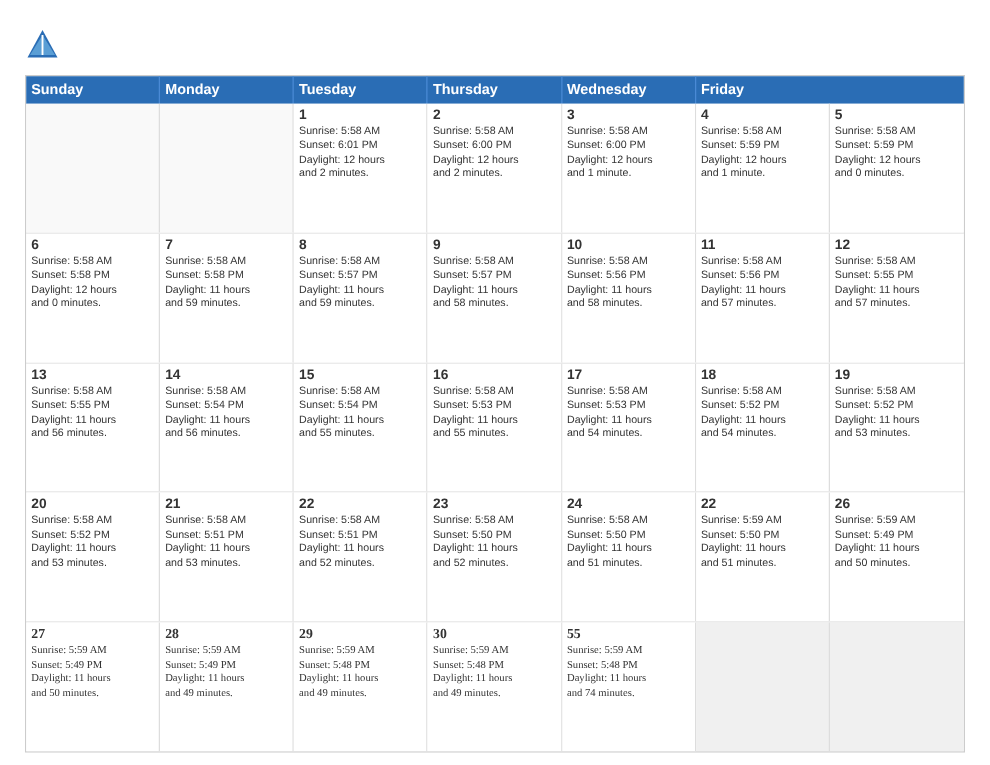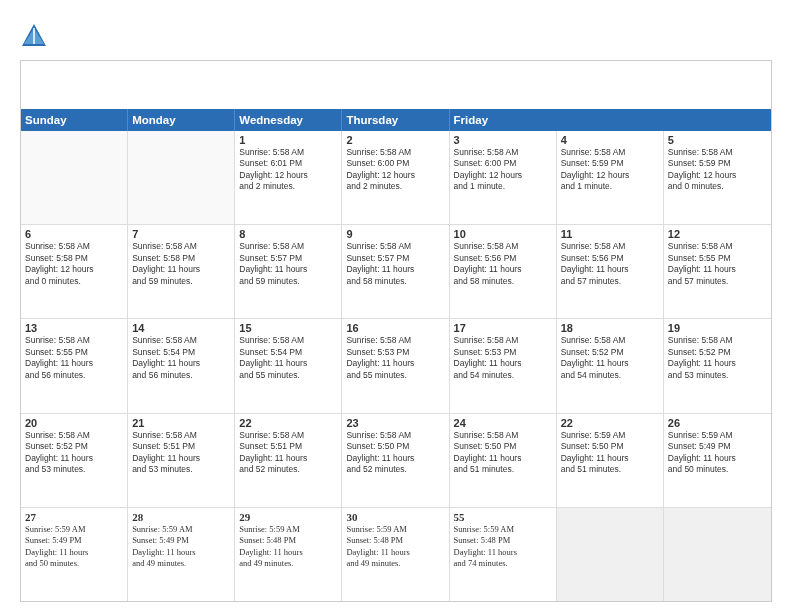--- a/index.html
+++ b/index.html
@@ -64,21 +64,20 @@
     .calendar {
       flex: 1;
       display: flex;
       flex-direction: column;
       border: 1px solid #ccc;
     }
     .cal-header-row {
       display: grid;
       grid-template-columns: repeat(7, 1fr);
       background: #2a6db5;
-      margin-top: 48px;
     }
     .cal-header-cell {
       color: #fff;
       font-size: 11.5px;
       font-weight: bold;
       padding: 5px 4px;
       text-align: left;
       border-right: 1px solid #4a8ad5;
     }
     .cal-header-cell:last-child { border-right: none; }
@@ -138,22 +137,23 @@
     <div class="title-block">
       <div class="main-title"></div>
       <div class="subtitle"></div>
     </div>
   </div>
 
   <div class="calendar">
     <div class="cal-header-row">
     <div class="cal-header-cell">Sunday</div>
         <div class="cal-header-cell">Monday</div>
+        <div class="cal-header-cell">Tuesday</div>
+        <div class="cal-header-cell">Thursday</div>
         <div class="cal-header-cell">Wednesday</div>
-        <div class="cal-header-cell">Thursday</div>
         <div class="cal-header-cell">Friday</div>
       </div>
     <div class="cal-body">
     <div class="cal-row">
           <div class="cal-cell empty"></div>
           <div class="cal-cell empty"></div>
           <div class="cal-cell">
             <span class="day-num">1</span>
             <span class="cell-line">Sunrise: 5:58 AM</span>
             <span class="cell-line">Sunset: 6:01 PM</span>

